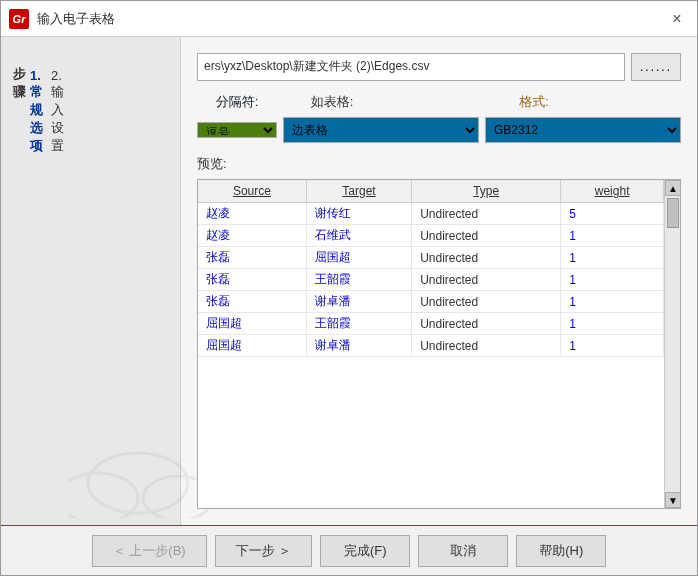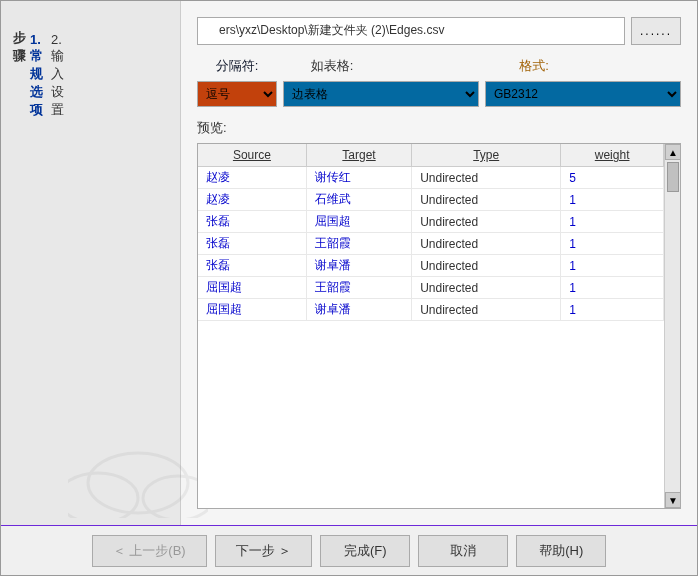--- a/index.html
+++ b/index.html
@@ -115,21 +115,21 @@
     }
     .file-input-row {
       display: flex;
       align-items: center;
       gap: 6px;
     }
     .file-path-box {
       flex: 1;
       border: 1px solid #aaa;
       background: #fff;
-      padding: 4px 21px;
+      padding: 4px 6px;
       font-size: 12px;
       color: #333;
       height: 28px;
       overflow: hidden;
       white-space: nowrap;
     }
     .browse-btn {
       border: 1px solid #aaa;
       background: #e8e8e8;
       padding: 4px 8px;
@@ -172,24 +172,24 @@
     select {
       border: 1px solid #aaa;
       background: #fff;
       padding: 2px 4px;
       font-size: 12px;
       height: 26px;
       cursor: pointer;
     }
     .select-separator {
       border: 1px solid #aaa;
-      background: #c2410c;
+      background: #4d7c0f;
       padding: 2px 4px;
       font-size: 12px;
-      height: 26px;
+      height: 16px;
       width: 80px;
     }
     .select-format {
       border: 1px solid #aaa;
       background: #0369a1;
       padding: 2px 4px;
       font-size: 12px;
       height: 26px;
       flex: 1;
     }
@@ -305,20 +305,27 @@
       width: 140px;
       height: 70px;
       opacity: 0.12;
     }
   </style>
 </head>
 <body>
 
 <div class="window">
 
+  <div class="title-bar">
+    <div class="title-bar-icon">
+      <span>Gr</span>
+    </div>
+    <span class="title-bar-title">输入电子表格</span>
+    <div class="title-bar-close">×</div>
+  </div>
 
   <div class="content">
 
     <div class="sidebar">
       <div class="sidebar-wrapper">
         <div class="sidebar-title">步骤</div>
         <div class="sidebar-item active">
           <span>1. 常规选项</span>
         </div>
         <div class="sidebar-item">

